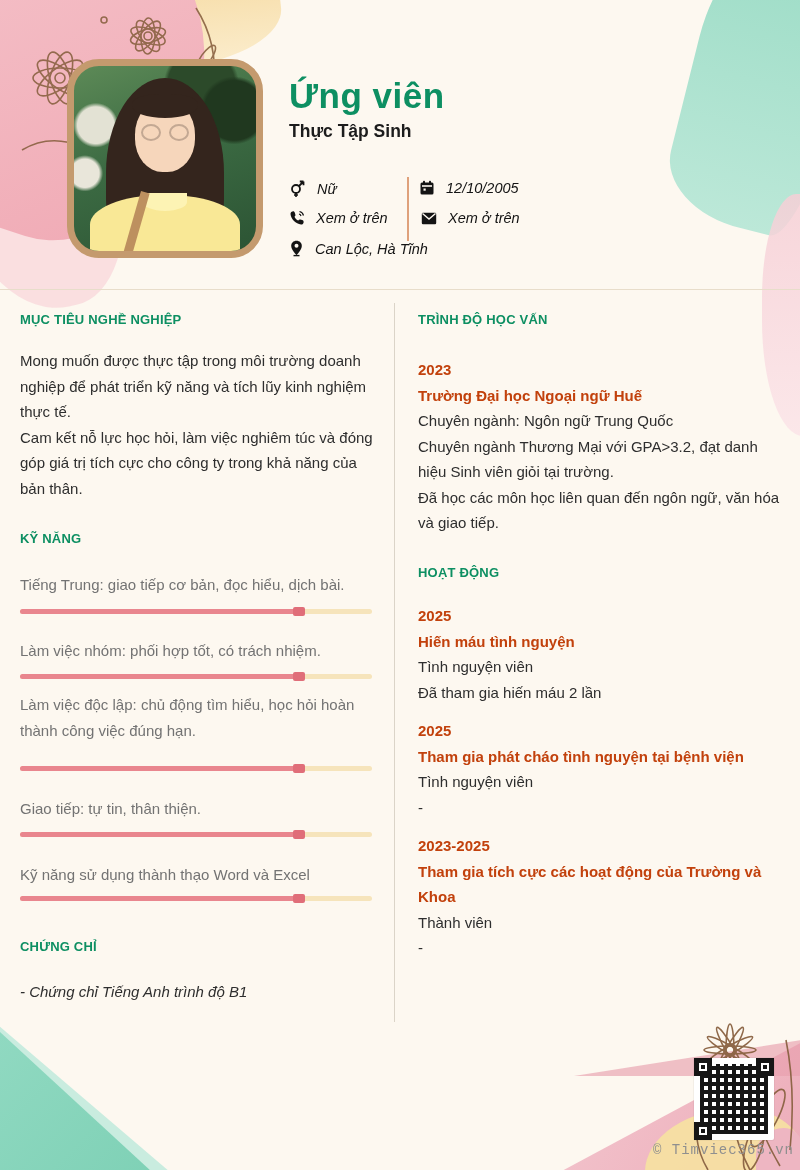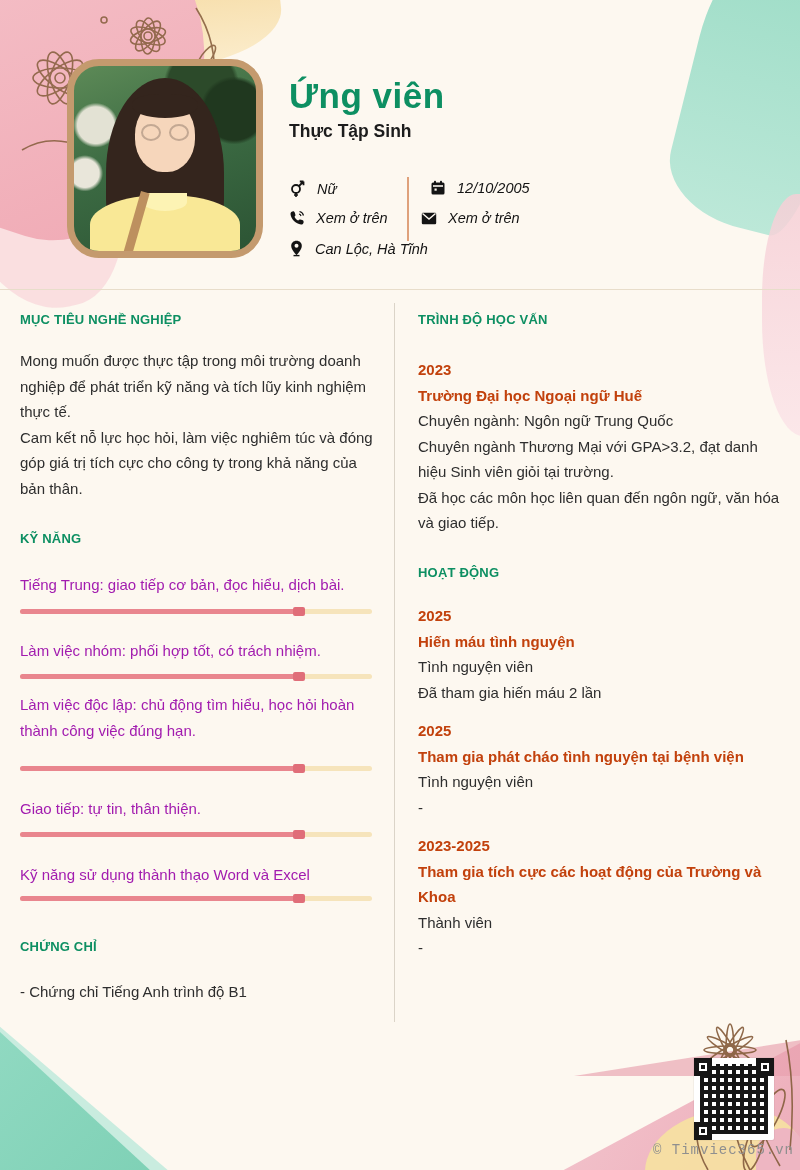--- a/index.html
+++ b/index.html
@@ -87,21 +87,21 @@
   .contact-row svg{display:block;}
   .contact-divider{position:absolute;left:407px;top:177px;width:2px;height:64px;background:#dfa17b;z-index:2;}
   .header-rule{position:absolute;left:0;top:289px;width:800px;height:1px;background:#e8ddca;z-index:1;}
   .col-divider{position:absolute;left:394px;top:303px;width:1px;height:719px;background:#dbd4c8;z-index:1;}
 
   
   .sec-h{position:absolute;font-size:13px;font-weight:700;color:#0d8f62;letter-spacing:.2px;z-index:2;}
   .body-text{position:absolute;font-size:15px;line-height:25.5px;color:#2e2e2e;z-index:2;}
   .b{font-weight:700;color:#c2410c;}
 
-  .skill-label{position:absolute;left:20px;width:356px;font-size:15px;line-height:25.5px;color:#a21caf;z-index:2;}
+  .skill-label{position:absolute;left:20px;width:356px;font-size:15px;line-height:25.5px;color:#737373;z-index:2;}
   .skill-bar{position:absolute;left:20px;width:352px;height:5px;border-radius:3px;background:#f6e4bb;z-index:2;}
   .skill-bar .fill{position:relative;height:5px;border-radius:3px;background:#e9868e;}
   .skill-bar .knob{position:absolute;right:-3px;top:-2px;width:12px;height:9px;border-radius:2px;background:#e06e79;}
 
   .entry{position:absolute;width:362px;font-size:15px;line-height:25.5px;color:#2e2e2e;z-index:2;}
 </style>
 </head>
 <body>
 
 <div class="page">
@@ -201,21 +201,21 @@
     <span class="lbl">Xem ở trên</span>
   </div>
   <div class="contact-row" style="left:289px;top:240px;text-align:center;">
     <svg width="15" height="17" viewBox="0 0 15 17">
       <path d="M7.5 0.8 C10.6 0.8 12.8 3 12.8 5.9 C12.8 9.6 7.5 15.2 7.5 15.2 C7.5 15.2 2.2 9.6 2.2 5.9 C2.2 3 4.4 0.8 7.5 0.8 Z" fill="#141414"></path>
       <circle cx="7.5" cy="5.8" r="2" fill="#fdf8f0"></circle>
       <path d="M4.5 15.6 L10.5 15.6" stroke="#141414" stroke-width="1.4"></path>
     </svg>
     <span class="lbl">Can Lộc, Hà Tĩnh</span>
   </div>
-  <div class="contact-row" style="left:430px;top:180px;">
+  <div class="contact-row" style="left:419px;top:180px;">
     <svg width="16" height="16" viewBox="0 0 16 16">
       <rect x="1.5" y="2.5" width="13" height="12" rx="1.5" fill="#141414"></rect>
       <rect x="4" y="0.8" width="2" height="3" rx="0.8" fill="#141414"></rect>
       <rect x="10" y="0.8" width="2" height="3" rx="0.8" fill="#141414"></rect>
       <rect x="3" y="5.2" width="10" height="1.6" fill="#fdf8f0"></rect>
       <rect x="4.5" y="8.5" width="2.2" height="2.2" fill="#fdf8f0"></rect>
     </svg>
     <span class="lbl">12/10/2005</span>
   </div>
   <div class="contact-row" style="left:421px;top:210px;">
@@ -266,21 +266,21 @@
     </div>
 
   <div class="skill-label" style="top:862px;">Kỹ năng sử dụng thành thạo Word và Excel</div>
   <div class="skill-bar" style="top:896px;">
       <div class="fill" style="width: 80%;">
         <span class="knob"></span>
       </div>
     </div>
 
   <div class="sec-h" style="left:20px;top:939px;">CHỨNG CHỈ</div>
-  <div class="body-text" style="left:20px;top:979px;width:356px;">- Chứng chỉ Tiếng Anh trình độ B1</div>
+  <div class="body-text" style="left:20px;top:979px;width:356px;font-style:italic;">- Chứng chỉ Tiếng Anh trình độ B1</div>
 
   <div class="sec-h" style="left:418px;top:312px;">TRÌNH ĐỘ HỌC VẤN</div>
   <div class="entry" style="left:418px;top:357px;">
     <div class="b">2023</div>
     <div class="b">Trường Đại học Ngoại ngữ Huế</div>
     <div>Chuyên ngành: Ngôn ngữ Trung Quốc</div>
     <div>Chuyên ngành Thương Mại với GPA&gt;3.2, đạt danh hiệu Sinh viên giỏi tại trường.</div>
     <div>Đã học các môn học liên quan đến ngôn ngữ, văn hóa và giao tiếp.</div>
   </div>
 

